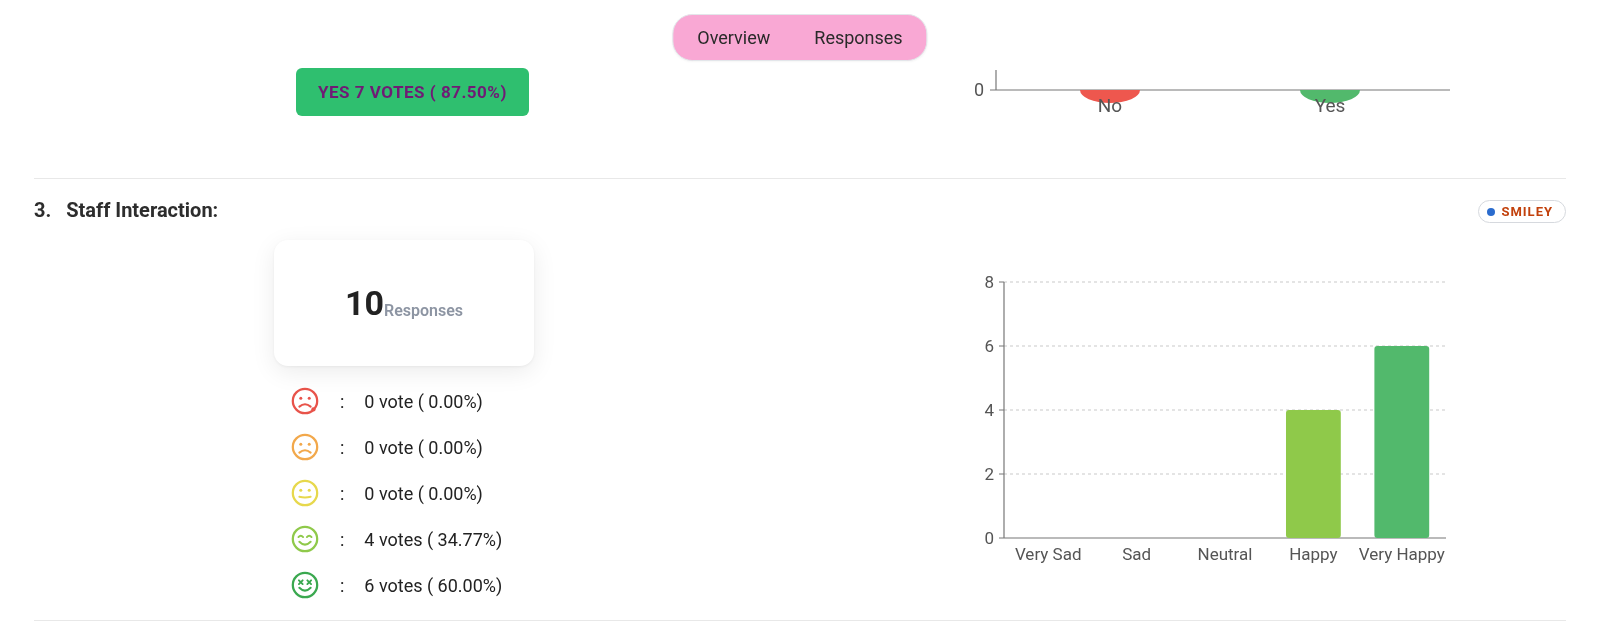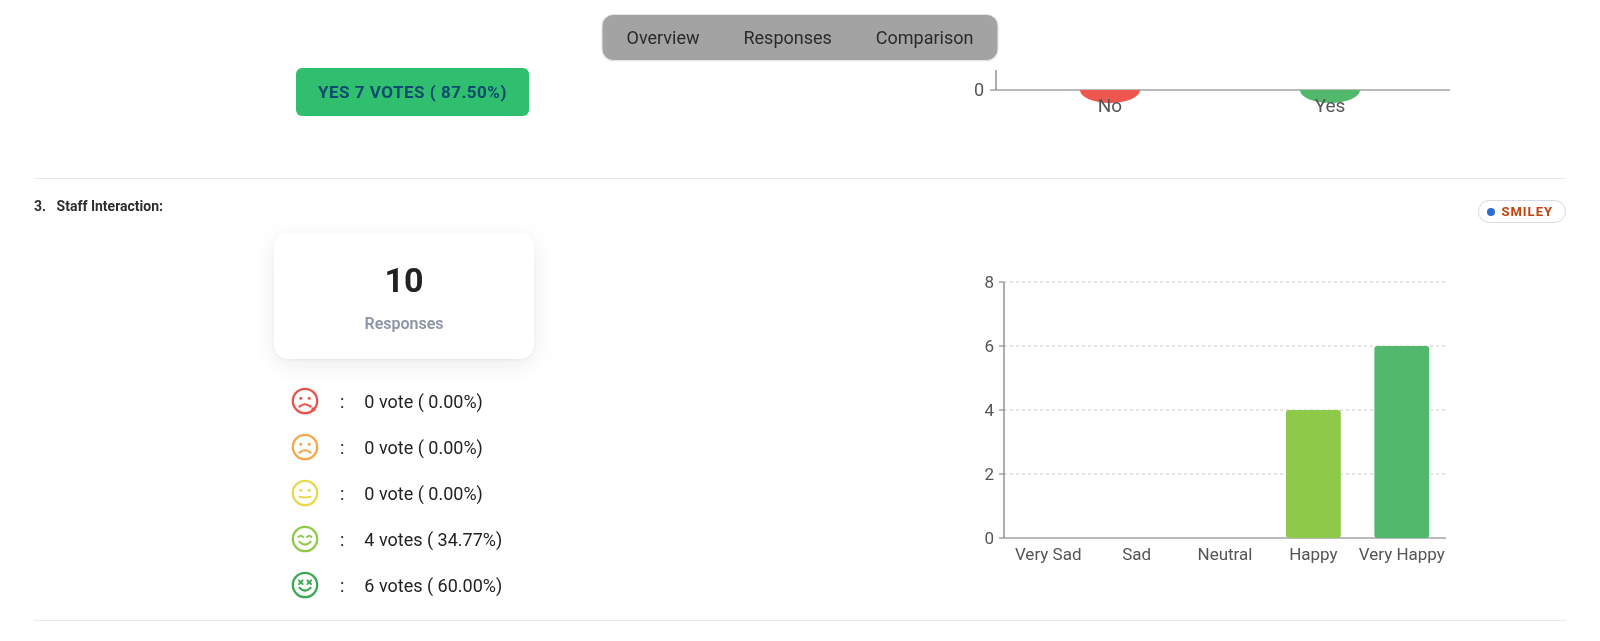--- a/index.html
+++ b/index.html
@@ -12,23 +12,23 @@
     position: relative;
     overflow: hidden;
   }
 
   
   .tab-pill {
     position: absolute;
     top: 14px;
     left: 50%;
     transform: translateX(-50%);
-    background: #a3a3a3;
+    background: #f9a8d4;
     border: 1px solid #e3e6ea;
-    border-radius: 12px;
+    border-radius: 20px;
     display: flex;
     align-items: stretch;
     padding: 2px;
     box-shadow: 0 1px 2px rgba(0,0,0,0.04);
   }
   .tab-item {
     padding: 10px 22px;
     font-size: 18px;
     color: #2a2a2a;
     border-radius: 8px;
@@ -40,21 +40,21 @@
     background: #16487a;
     color: #fff;
   }
 
   
   .yes-chip {
     position: absolute;
     left: 296px;
     top: 68px;
     background: #2fbf6f;
-    color: #0c4a6e;
+    color: #701a75;
     font-weight: 700;
     font-size: 17px;
     letter-spacing: 0.5px;
     padding: 14px 22px;
     border-radius: 6px;
   }
 
   
   .mini-chart {
     position: absolute;
@@ -72,21 +72,21 @@
     top: 178px;
     height: 1px;
     background: #e8e8e8;
   }
 
   
   .section-header {
     position: absolute;
     left: 34px;
     top: 198px;
-    font-size: 14px;
+    font-size: 20px;
     font-weight: 700;
     color: #2d2d2d;
   }
 
   
   .smiley-tag {
     position: absolute;
     right: 34px;
     top: 200px;
     border: 1px solid #d6d9de;
@@ -103,28 +103,28 @@
   }
   .smiley-tag .dot {
     width: 8px; height: 8px; border-radius: 50%;
     background: #2b6cce;
   }
 
   
   .resp-card {
     position: absolute;
     left: 274px;
-    top: 233px;
+    top: 240px;
     width: 260px;
     height: 126px;
     background: #fff;
     border-radius: 14px;
     box-shadow: 0 6px 24px rgba(0,0,0,0.08), 0 1px 3px rgba(0,0,0,0.05);
     display: flex;
-    flex-direction: column;
+    flex-direction: row;
     align-items: center;
     justify-content: center;
   }
   .resp-card .count {
     font-size: 34px;
     font-weight: 700;
     color: #222;
   }
   .resp-card .label {
     margin-top: 14px;
@@ -171,21 +171,20 @@
     height: 300px;
   }
 
 </style>
 </head>
 <body>
 
 <div class="tab-pill">
   <div class="tab-item">Overview</div>
   <div class="tab-item">Responses</div>
-  <div class="tab-item">Comparison</div>
 </div>
 
 <div class="yes-chip">YES 7 VOTES ( 87.50%)</div>
 
 <div class="mini-chart">
   <svg id="mini-svg" viewBox="0 0 480 60" width="480" height="60">
       <line x1="26" x2="480" y1="30" y2="30" stroke="#777" stroke-width="1.2"></line>
       <line x1="26" x2="26" y1="10" y2="30" stroke="#777" stroke-width="1.2"></line>
       <line x1="20" x2="26" y1="30" y2="30" stroke="#777"></line>
       <text x="14" y="36" text-anchor="end" font-size="18" fill="#555">0</text>

